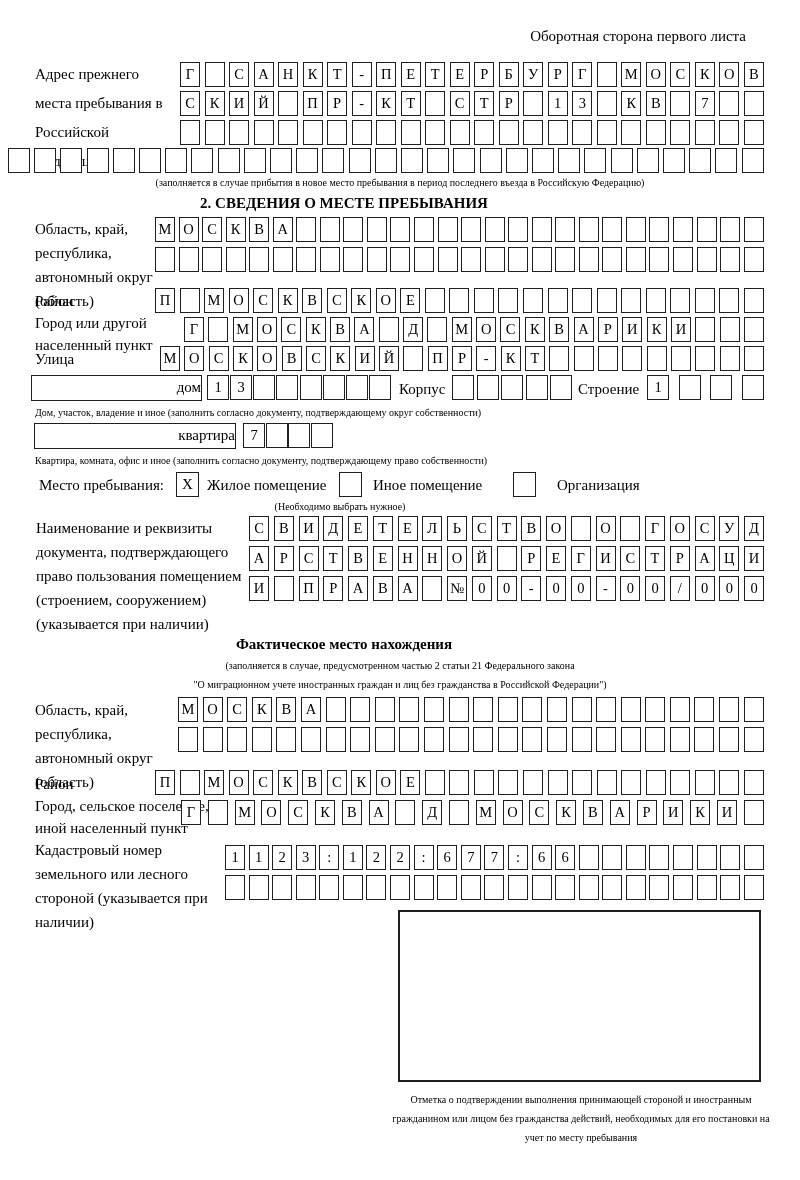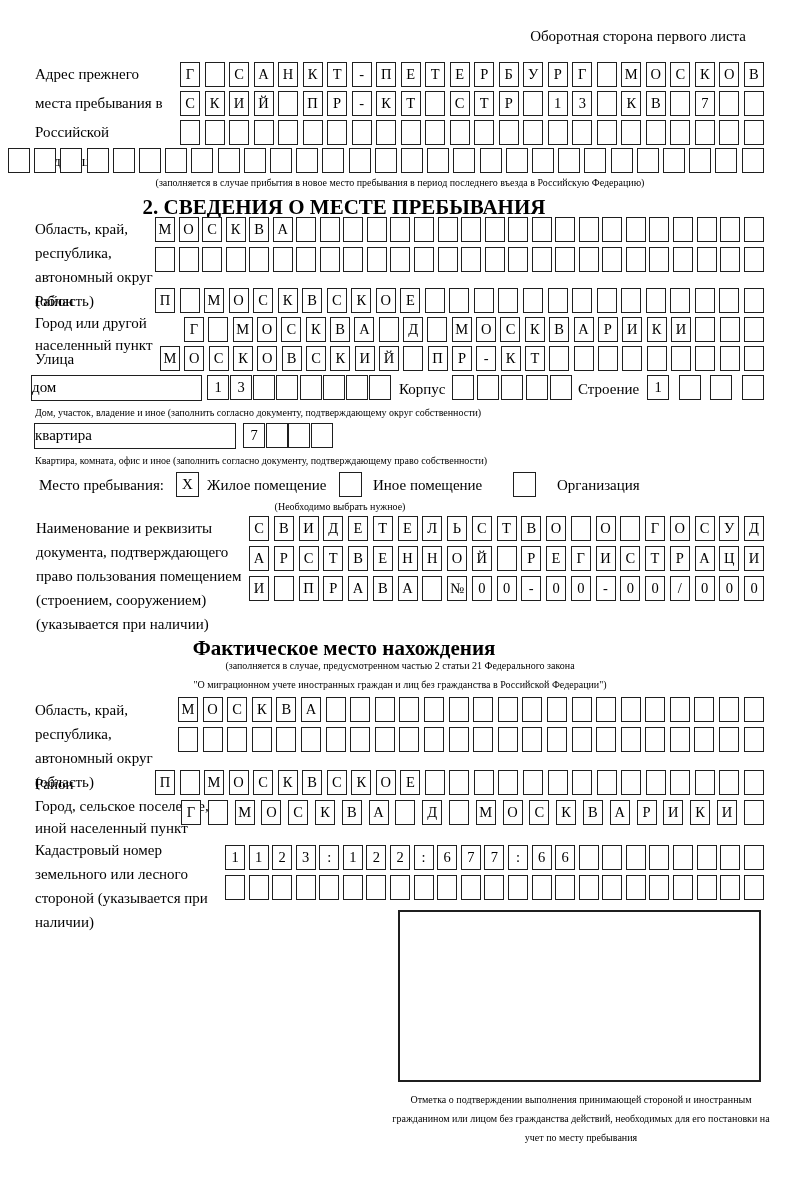--- a/index.html
+++ b/index.html
@@ -4,33 +4,33 @@
 <style>
   html,body { margin:0; padding:0; background:#fff; }
   .page {
     position:relative; width:800px; height:1180px; background:#ffffff;
     font-family:"Liberation Serif","DejaVu Serif",serif; color:#000000;
     overflow:hidden;
   }
   .abs { position:absolute; }
   .lbl { font-size:15px; line-height:24px; }
   .cap { font-size:10px; }
-  .ttl { font-weight:bold; font-size:21px; text-align:center; width:688px; }
+  .ttl { font-weight:bold; font-size:15px; text-align:center; width:688px; }
   .center { text-align:center; }
   .right { text-align:right; }
   .cellrow { position:absolute; display:flex; justify-content:space-between; }
   .cell {
     width:20px; height:25px; box-sizing:border-box; border:1.6px solid #1f1f1f;
     font-size:14.5px; line-height:22px; text-align:center; flex:0 0 auto;
     background:#fff;
   }
   .cell.w22 { width:22px; }
   .labelbox {
     position:absolute; box-sizing:border-box; border:1.6px solid #1f1f1f;
-    height:26px; font-size:15px; line-height:23px; text-align:left; background:#fff;
+    height:26px; font-size:15px; line-height:23px; text-align:right; background:#fff;
   }
   .checkbox {
     position:absolute; width:23px; height:25px; box-sizing:border-box;
     border:1.6px solid #1f1f1f; font-size:15px; line-height:22px; text-align:center;
   }
   .stampbox { position:absolute; border:2px solid #1f1f1f; box-sizing:border-box; background:#fff; }
 </style>
 </head>
 <body>
 

